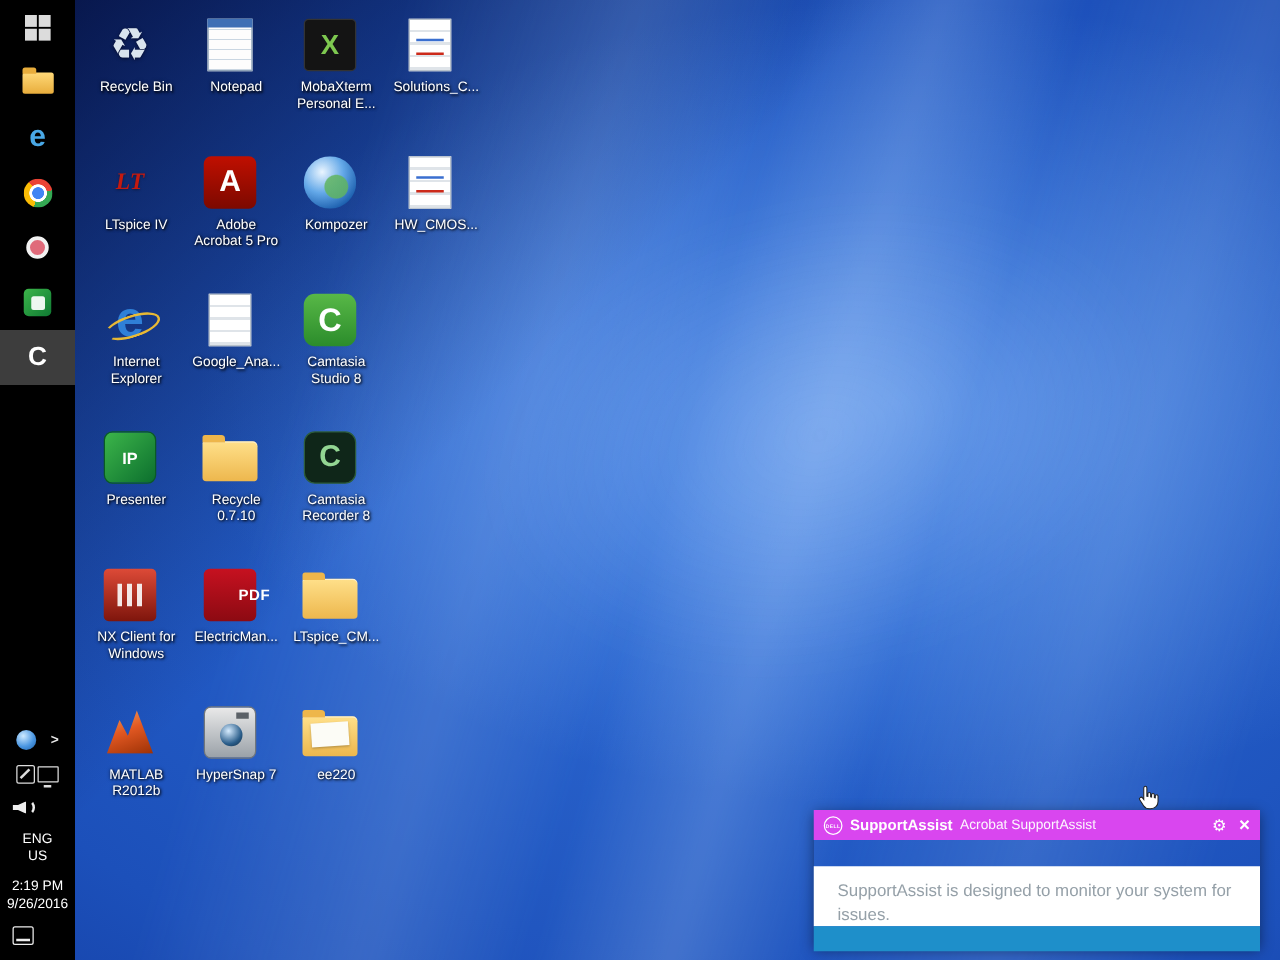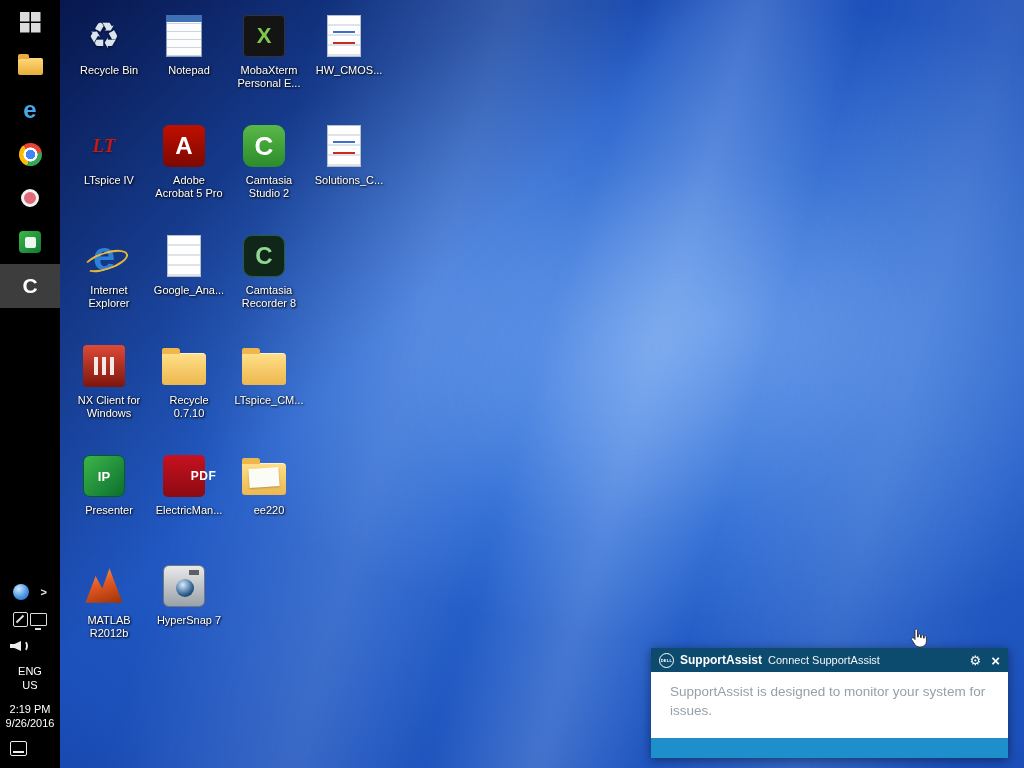--- a/index.html
+++ b/index.html
@@ -116,30 +116,30 @@
     clip-path:polygon(0 30%,40% 30%,100% 0,100% 100%,40% 70%,0 70%);}
   .tr-volume::after{content:"";position:absolute;right:1px;top:1px;width:10px;height:12px;box-sizing:border-box;
     border:2px solid transparent;border-right-color:#eee;border-radius:50%;}
   .tr-action{width:15px;height:13px;border:1.5px solid #eee;border-radius:2px;position:relative;}
   .tr-action::after{content:"";position:absolute;left:2px;bottom:2px;right:2px;height:2px;background:#eee;}
   .tray-text{text-align:center;font-size:11px;line-height:14px;color:#fff;margin:5px 0;}
 
   
   .notification{position:absolute;left:651px;top:648px;width:357px;height:110px;z-index:50;
     box-shadow:0 2px 10px rgba(0,0,0,.45);display:flex;flex-direction:column;}
-  .notif-header{height:24px;background:#0c4a6e;display:flex;align-items:center;padding:0 8px;color:#fff;flex:0 0 auto;}
+  .notif-header{height:24px;background:#d946ef;display:flex;align-items:center;padding:0 8px;color:#fff;flex:0 0 auto;}
   .dell-logo{width:15px;height:15px;border:1.5px solid #fff;border-radius:50%;display:flex;align-items:center;
     justify-content:center;font-size:4px;font-weight:bold;letter-spacing:.3px;margin-right:6px;box-sizing:border-box;}
   .notif-title{font-size:12px;font-weight:bold;margin-right:6px;}
   .notif-subtitle{font-size:11px;opacity:.95;}
   .notif-spacer{flex:1;}
   .notif-gear{font-size:13px;margin-right:10px;cursor:default;}
   .notif-close{font-size:15px;font-weight:bold;cursor:default;}
   .notif-body{flex:1;background:#fff;color:#95a0a8;font-size:13.5px;line-height:19px;
-    padding:10px 10px 0 19px;box-sizing:border-box;}
+    padding:10px 10px 0 19px;box-sizing:border-box;margin-top:21px;}
   .notif-footer{height:20px;background:#1e8fca;flex:0 0 auto;}
 
   
   .cursor{position:absolute;left:908px;top:627px;z-index:60;pointer-events:none;}
 </style>
 </head>
 <body>
 
 <div class="page">
 
@@ -160,32 +160,32 @@
           <div class="di-label">LTspice IV</div>
         </div>
         <div class="desktop-icon">
           <div class="di-slot">
             <div class="di-img di-ie-big">e</div>
           </div>
           <div class="di-label">Internet Explorer</div>
         </div>
         <div class="desktop-icon">
           <div class="di-slot">
+            <div class="di-img di-presenter">IP</div>
+          </div>
+          <div class="di-label">Presenter</div>
+        </div>
+        <div class="desktop-icon">
+          <div class="di-slot">
             <div class="di-img di-nx"></div>
           </div>
           <div class="di-label">NX Client for Windows</div>
         </div>
         <div class="desktop-icon">
           <div class="di-slot">
-            <div class="di-img di-presenter">IP</div>
-          </div>
-          <div class="di-label">Presenter</div>
-        </div>
-        <div class="desktop-icon">
-          <div class="di-slot">
             <div class="di-img di-matlab"></div>
           </div>
           <div class="di-label">MATLAB R2012b</div>
         </div>
       </div>
       <div class="di-col">
         <div class="desktop-icon">
           <div class="di-slot">
             <div class="di-img di-notepad"></div>
           </div>
@@ -224,23 +224,29 @@
       </div>
       <div class="di-col">
         <div class="desktop-icon">
           <div class="di-slot">
             <div class="di-img di-moba">X</div>
           </div>
           <div class="di-label">MobaXterm Personal E...</div>
         </div>
         <div class="desktop-icon">
           <div class="di-slot">
+            <div class="di-img di-globe"></div>
+          </div>
+          <div class="di-label">Kompozer</div>
+        </div>
+        <div class="desktop-icon">
+          <div class="di-slot">
             <div class="di-img di-camtasia-green">C</div>
           </div>
-          <div class="di-label">Camtasia Studio 2</div>
+          <div class="di-label">Camtasia Studio 8</div>
         </div>
         <div class="desktop-icon">
           <div class="di-slot">
             <div class="di-img di-camtasia-dark">C</div>
           </div>
           <div class="di-label">Camtasia Recorder 8</div>
         </div>
         <div class="desktop-icon">
           <div class="di-slot">
             <div class="di-img di-folder"></div>
@@ -252,27 +258,27 @@
             <div class="di-img di-folder-open"></div>
           </div>
           <div class="di-label">ee220</div>
         </div>
       </div>
       <div class="di-col">
         <div class="desktop-icon">
           <div class="di-slot">
             <div class="di-img di-doc-red"></div>
           </div>
+          <div class="di-label">Solutions_C...</div>
+        </div>
+        <div class="desktop-icon">
+          <div class="di-slot">
+            <div class="di-img di-doc-red"></div>
+          </div>
           <div class="di-label">HW_CMOS...</div>
-        </div>
-        <div class="desktop-icon">
-          <div class="di-slot">
-            <div class="di-img di-doc-red"></div>
-          </div>
-          <div class="di-label">Solutions_C...</div>
         </div>
       </div>
     </div>
 
   <div class="taskbar">
     <div>
         <div class="tb-item">
           <div class="tb-icon tb-start"></div>
         </div>
         <div class="tb-item">
@@ -320,21 +326,21 @@
       </div>
     </div>
   </div>
 
   <div class="notification">
     <div class="notif-header">
       <span class="dell-logo">
         <span>DELL</span>
       </span>
       <span class="notif-title">SupportAssist</span>
-      <span class="notif-subtitle">Connect SupportAssist</span>
+      <span class="notif-subtitle">Acrobat SupportAssist</span>
       <span class="notif-spacer"></span>
       <span class="notif-gear">⚙</span>
       <span class="notif-close">×</span>
     </div>
     <div class="notif-body">SupportAssist is designed to monitor your system for issues.</div>
     <div class="notif-footer"></div>
   </div>
 
   <div class="cursor">
     <svg viewBox="0 0 32 32" width="22" height="22">

